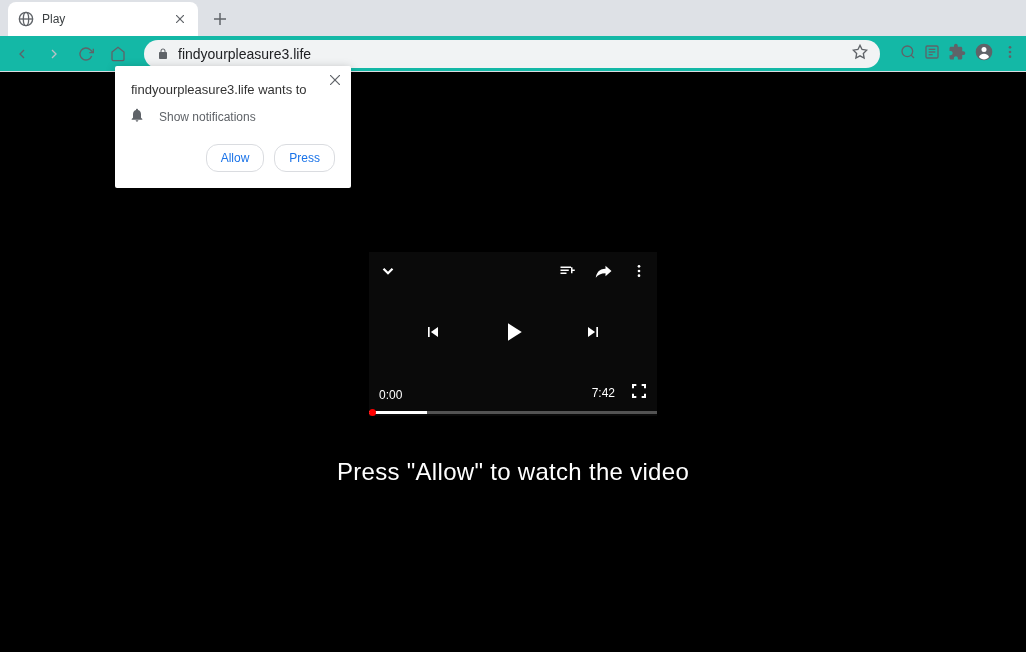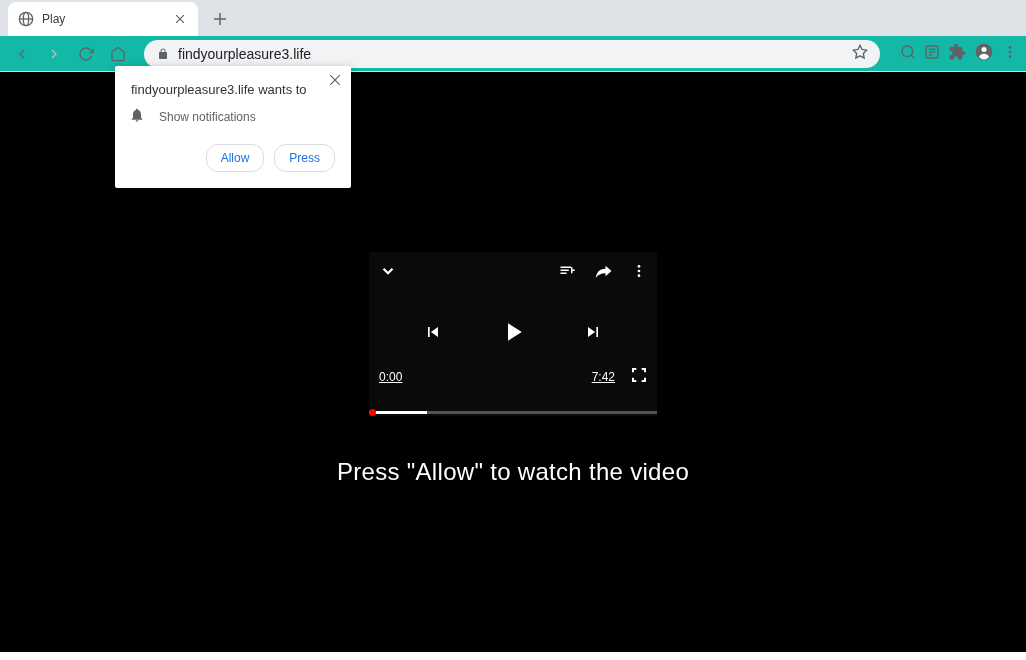--- a/index.html
+++ b/index.html
@@ -29,21 +29,21 @@
 .toolbar-right { display: flex; align-items: center; gap: 8px; padding-left: 8px; }
 
 
 .page { position: absolute; top: 72px; left: 0; right: 0; bottom: 8px; background: #000; display: flex; flex-direction: column; align-items: center; }
 
 
 .video-player { width: 288px; height: 164px; background: #0a0a0a; margin-top: 180px; position: relative; color: #fff; }
 .vp-top { position: absolute; top: 10px; left: 10px; right: 10px; display: flex; align-items: center; }
 .vp-top-right { margin-left: auto; display: flex; gap: 18px; align-items: center; }
 .vp-center { position: absolute; top: 50%; left: 0; right: 0; transform: translateY(-50%); display: flex; justify-content: center; gap: 55px; align-items: center; }
-.vp-bottom { position: absolute; bottom: 30px; left: 10px; right: 10px; display: flex; align-items: center; font-size: 12px; text-decoration: underline; }
+.vp-bottom { position: absolute; bottom: 14px; left: 10px; right: 10px; display: flex; align-items: flex-end; font-size: 12px; }
 .vp-time-right { margin-left: auto; display: flex; align-items: center; gap: 16px; }
 .progress-bar { position: absolute; bottom: 2px; left: 0; right: 0; height: 3px; background: rgba(255,255,255,0.3); }
 .progress-fill { position: absolute; left: 0; top: 0; bottom: 0; width: 20%; background: #fff; }
 .progress-dot { position: absolute; left: 0; top: -2px; width: 7px; height: 7px; background: #ff0000; border-radius: 50%; }
 
 .instruction { color: #fff; font-size: 24px; margin-top: 42px; letter-spacing: 0.3px; }
 
 
 .perm-popup { position: absolute; top: 66px; left: 115px; width: 236px; background: #fff; box-shadow: 0 2px 10px rgba(0,0,0,0.25); border-radius: 2px; padding: 16px; z-index: 10; }
 .perm-close { position: absolute; top: 6px; right: 8px; color: #5f6368; width: 16px; height: 16px; display: flex; align-items: center; justify-content: center; font-size: 14px; }

